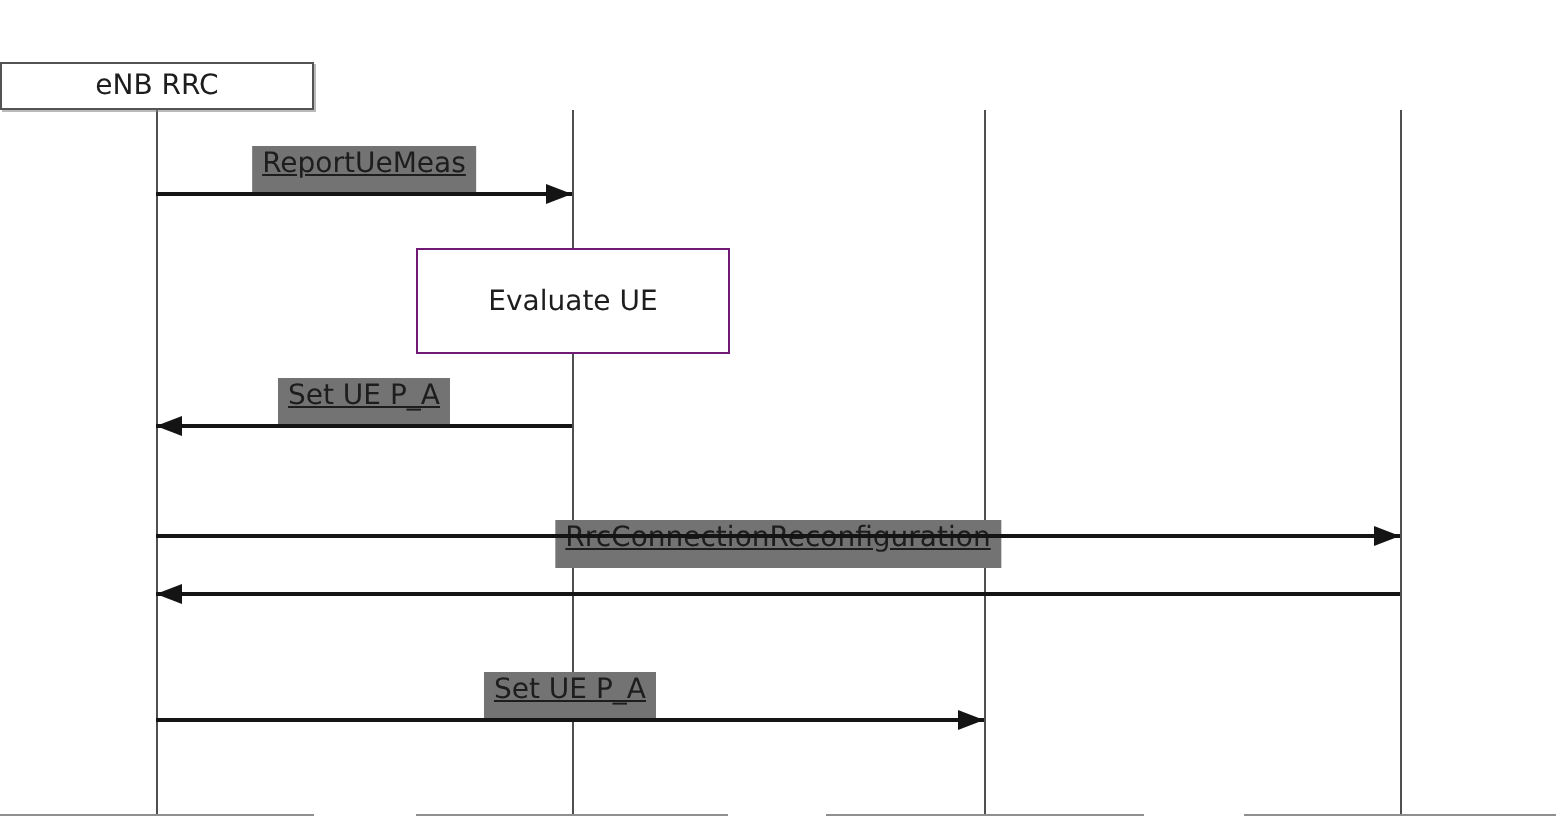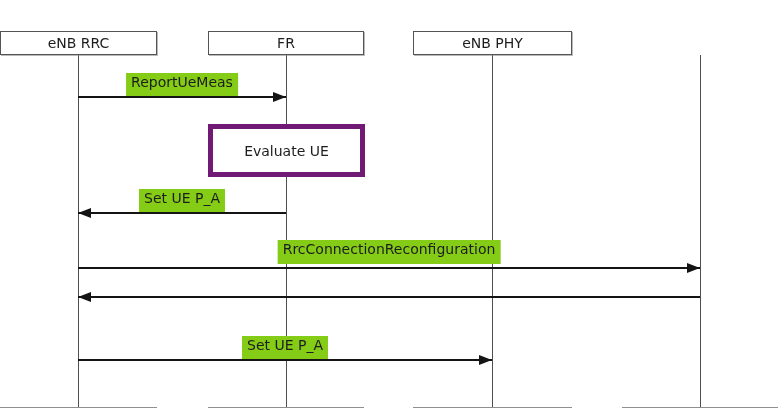--- a/index.html
+++ b/index.html
@@ -43,32 +43,33 @@
     left:0;
     border-top:5px solid transparent;
     border-bottom:5px solid transparent;
     border-right:13px solid #141414;
   }
   
   .msg-label {
     position:absolute;
     transform:translateX(-50%);
     white-space:nowrap;
-    background:#84cc16;
+    background:#737373;
     font-size:14px; line-height:15px;
     padding:2px 5px 7px 5px;
     z-index:2;
     text-align:center;
+    text-decoration:underline;
   }
   
   .action-box {
     position:absolute;
     box-sizing:border-box;
     background:#fff;
-    border:5px solid #701a75;
+    border:1px solid #701a75;
     display:flex; flex-direction:column;
     align-items:center; justify-content:center;
     font-size:14px; line-height:18px;
     text-align:center;
     z-index:2;
   }
   
   .term-bar {
     position:absolute; top:379px; height:29px;
     box-sizing:border-box;
@@ -78,47 +79,41 @@
   }
 </style>
 </head>
 <body>
 
 <div class="canvas">
 
   <div class="head-box" style="left:0; width:157px;">
     <span>eNB RRC</span>
   </div>
-  <div class="head-box" style="left:208px; width:156px;">
-    <span>FR</span>
-  </div>
-  <div class="head-box" style="left:413px; width:159px;">
-    <span>eNB PHY</span>
-  </div>
 
   <div class="lifeline" style="left:78px;"></div>
   <div class="lifeline" style="left:286px;"></div>
   <div class="lifeline" style="left:492px;"></div>
   <div class="lifeline" style="left:700px;"></div>
 
   <div class="msg-label" style="left:182px; top:45px;">ReportUeMeas</div>
   <div class="msg-line" style="left:78px; top:68px; width:208px;">
     <div class="arrowhead right"></div>
   </div>
 
   <div class="action-box" style="left:208px; top:96px; width:157px; height:53px;">
     <span>Evaluate UE</span>
   </div>
 
   <div class="msg-label" style="left:182px; top:161px;">Set UE P_A</div>
   <div class="msg-line" style="left:78px; top:184px; width:208px;">
     <div class="arrowhead left"></div>
   </div>
 
-  <div class="msg-label" style="left:389px; top:212px;">RrcConnectionReconfiguration</div>
+  <div class="msg-label" style="left:389px; top:232px;">RrcConnectionReconfiguration</div>
   <div class="msg-line" style="left:78px; top:239px; width:622px;">
     <div class="arrowhead right"></div>
   </div>
 
   <div class="msg-line" style="left:78px; top:268px; width:622px;">
     <div class="arrowhead left"></div>
   </div>
 
   <div class="msg-label" style="left:285px; top:308px;">Set UE P_A</div>
   <div class="msg-line" style="left:78px; top:331px; width:414px;">

